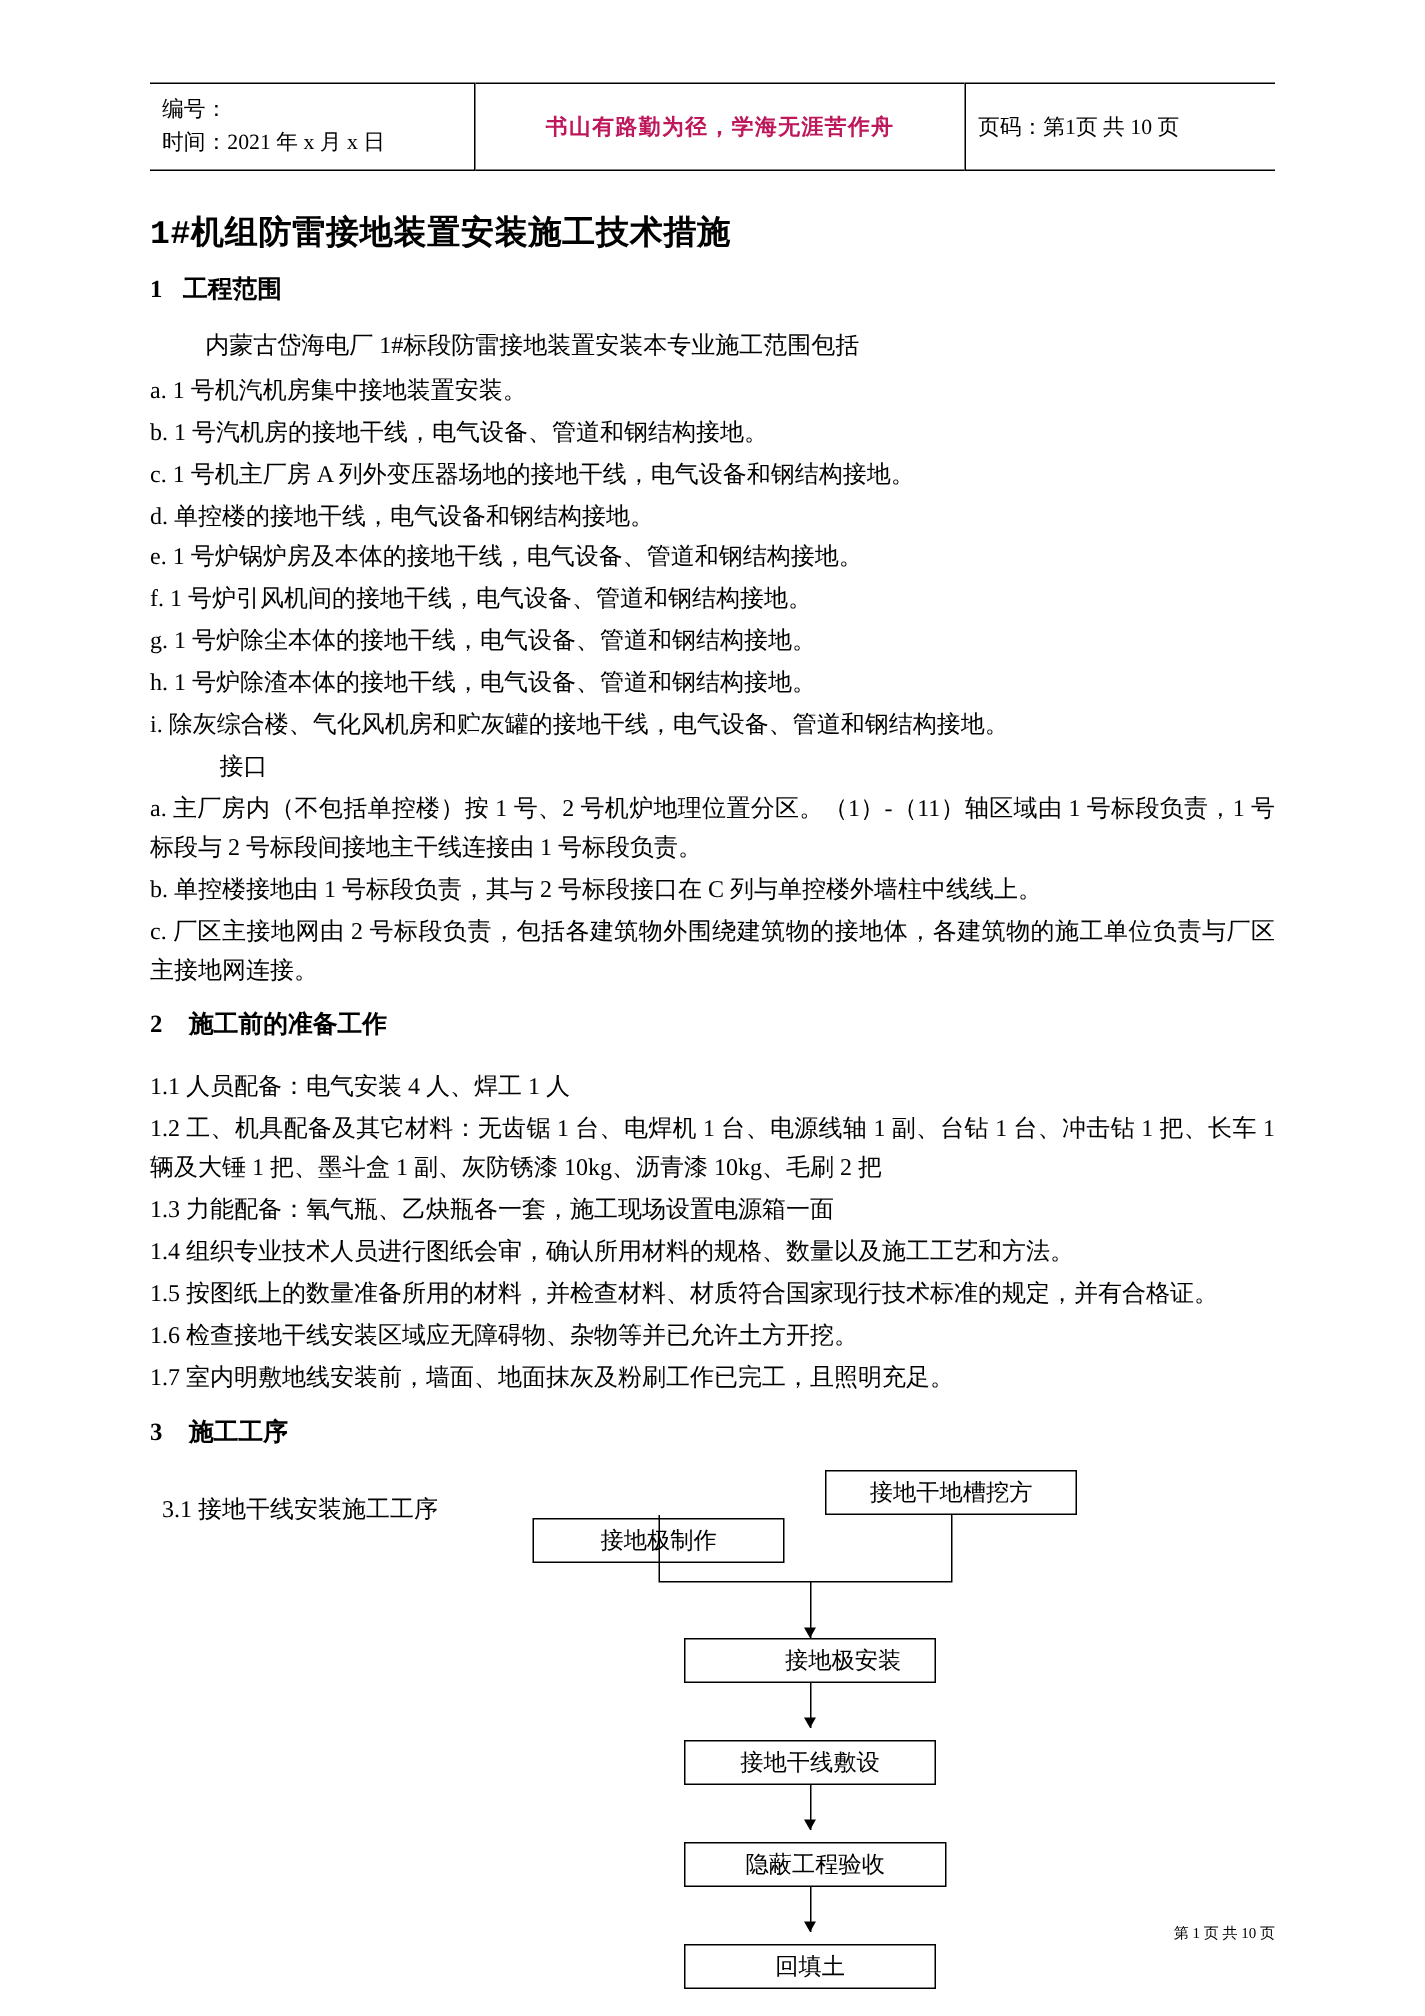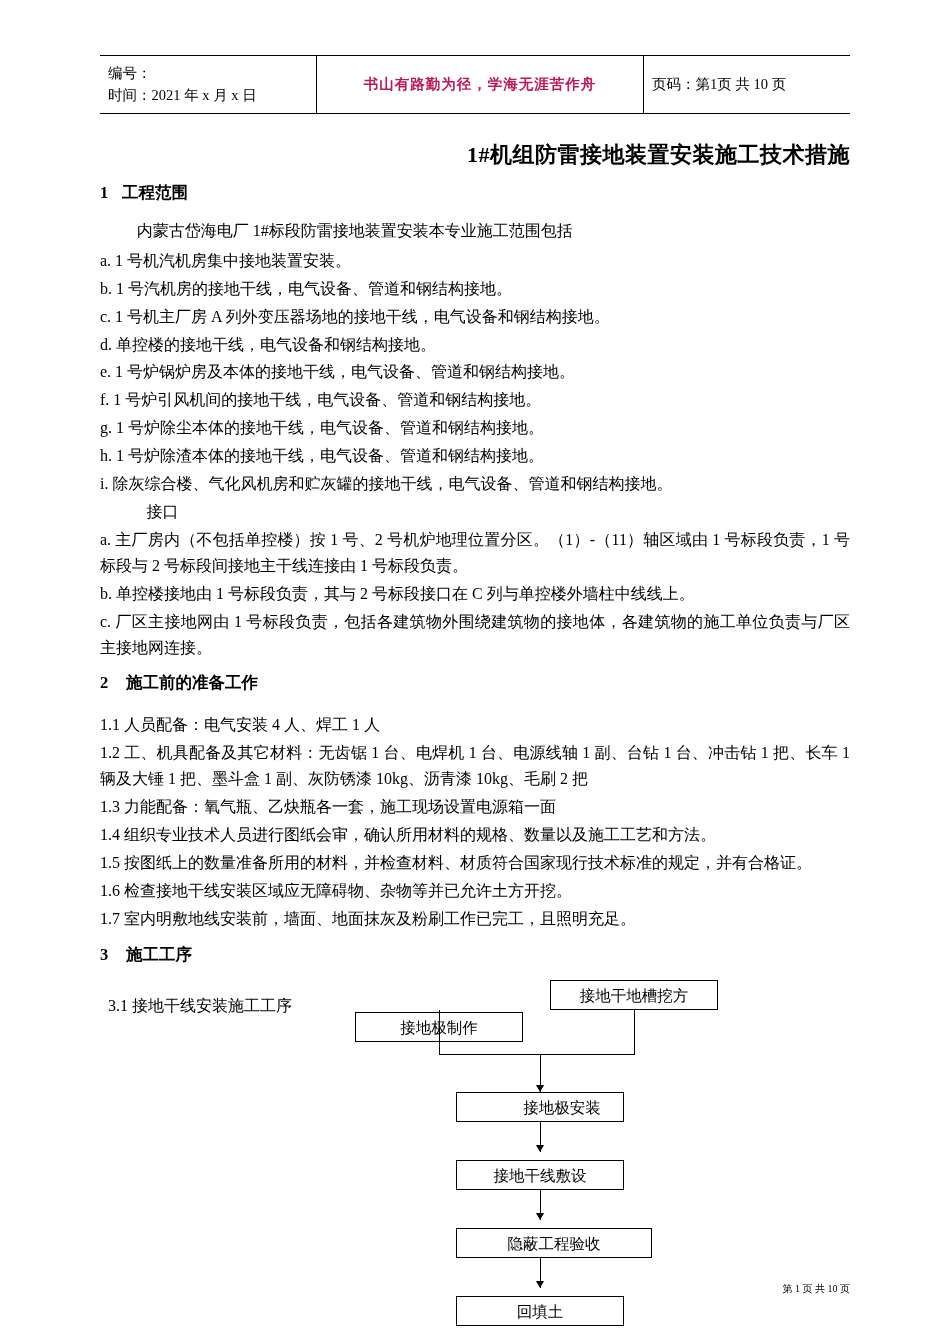--- a/index.html
+++ b/index.html
@@ -52,25 +52,25 @@
   .hdr-right {
     width: 190px;
     border-left: 1.2px solid #000;
     text-align: left;
     font-size: 14.5px;
     padding-left: 12px;
   }
 
   
   .doc-title {
-    text-align: right;
+    text-align: left;
     font-size: 22px;
     font-weight: bold;
     margin: 26px 0 4px 0;
-    font-family: Liberation Serif, serif;
+    font-family: Liberation Mono, monospace;
     letter-spacing: 0.5px;
   }
 
   
   .sec-head {
     font-size: 16.5px;
     font-weight: bold;
     margin: 12px 0 8px 0;
   }
   .sec-head .num {
@@ -172,21 +172,21 @@
   <p class="body list-item">c. 1 号机主厂房 A 列外变压器场地的接地干线，电气设备和钢结构接地。</p>
   <p class="body list-item">d. 单控楼的接地干线，电气设备和钢结构接地。</p>
   <p class="body list-item">e. 1 号炉锅炉房及本体的接地干线，电气设备、管道和钢结构接地。</p>
   <p class="body list-item">f. 1 号炉引风机间的接地干线，电气设备、管道和钢结构接地。</p>
   <p class="body list-item">g. 1 号炉除尘本体的接地干线，电气设备、管道和钢结构接地。</p>
   <p class="body list-item">h. 1 号炉除渣本体的接地干线，电气设备、管道和钢结构接地。</p>
   <p class="body list-item">i. 除灰综合楼、气化风机房和贮灰罐的接地干线，电气设备、管道和钢结构接地。</p>
   <p class="body sub-indent">接口</p>
   <p class="body list-item">a. 主厂房内（不包括单控楼）按 1 号、2 号机炉地理位置分区。（1）-（11）轴区域由 1 号标段负责，1 号标段与 2 号标段间接地主干线连接由 1 号标段负责。</p>
   <p class="body list-item">b. 单控楼接地由 1 号标段负责，其与 2 号标段接口在 C 列与单控楼外墙柱中线线上。</p>
-  <p class="body list-item">c. 厂区主接地网由 1 号标段负责，包括各建筑物外围绕建筑物的接地体，各建筑物的施工单位负责与厂区主接地网连接。</p>
+  <p class="body list-item">c. 厂区主接地网由 2 号标段负责，包括各建筑物外围绕建筑物的接地体，各建筑物的施工单位负责与厂区主接地网连接。</p>
 
   <div class="sec-head indent">
     <span class="num">2</span><span>施工前的准备工作</span>
   </div>
 
   <div class="block-gap"></div>
   <p class="body list-item">1.1   人员配备：电气安装 4 人、焊工 1 人</p>
   <p class="body list-item">1.2  工、机具配备及其它材料：无齿锯 1 台、电焊机 1 台、电源线轴 1 副、台钻 1 台、冲击钻 1 把、长车 1 辆及大锤 1 把、墨斗盒 1 副、灰防锈漆 10kg、沥青漆 10kg、毛刷 2 把</p>
   <p class="body list-item">1.3   力能配备：氧气瓶、乙炔瓶各一套，施工现场设置电源箱一面</p>
   <p class="body list-item">1.4   组织专业技术人员进行图纸会审，确认所用材料的规格、数量以及施工工艺和方法。</p>
@@ -213,21 +213,21 @@
     <div class="arrow" style="left:435.5px; top:111px;"></div>
 
     <div class="node" style="left:356px; top:118px; width:168px;padding-left:44px;">接地极安装</div>
 
     <div class="vline" style="left:440px; top:148px; height:30px;"></div>
     <div class="arrow" style="left:435.5px; top:171px;"></div>
     <div class="node" style="left:356px; top:186px; width:168px;">接地干线敷设</div>
 
     <div class="vline" style="left:440px; top:216px; height:30px;"></div>
     <div class="arrow" style="left:435.5px; top:239px;"></div>
-    <div class="node" style="left:356px; top:254px; width:196px;">隐蔽工程验收</div>
+    <div class="node" style="left:356px; top:254px; width:175px;">隐蔽工程验收</div>
 
     <div class="vline" style="left:440px; top:284px; height:30px;"></div>
     <div class="arrow" style="left:435.5px; top:307px;"></div>
     <div class="node" style="left:356px; top:322px; width:168px;">回填土</div>
   </div>
 
   <div class="footer">第 1 页  共 10 页</div>
 
 </div>
 

